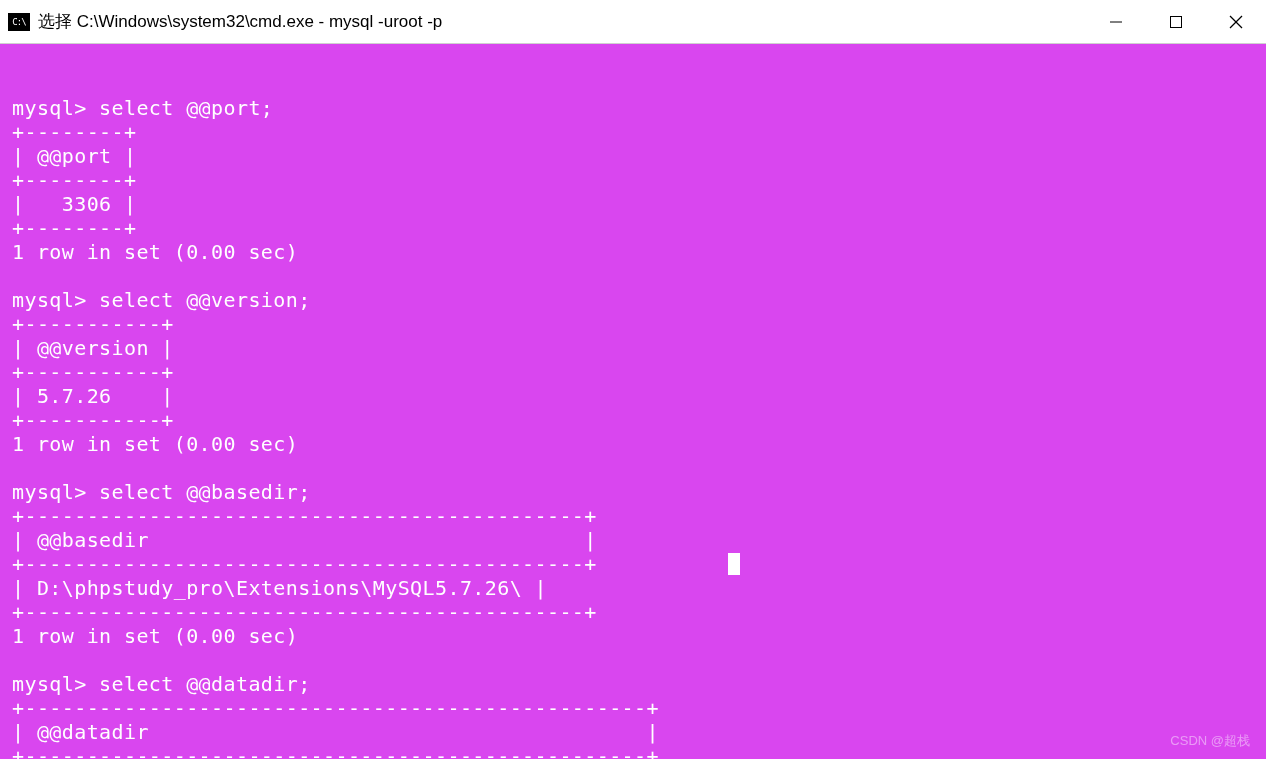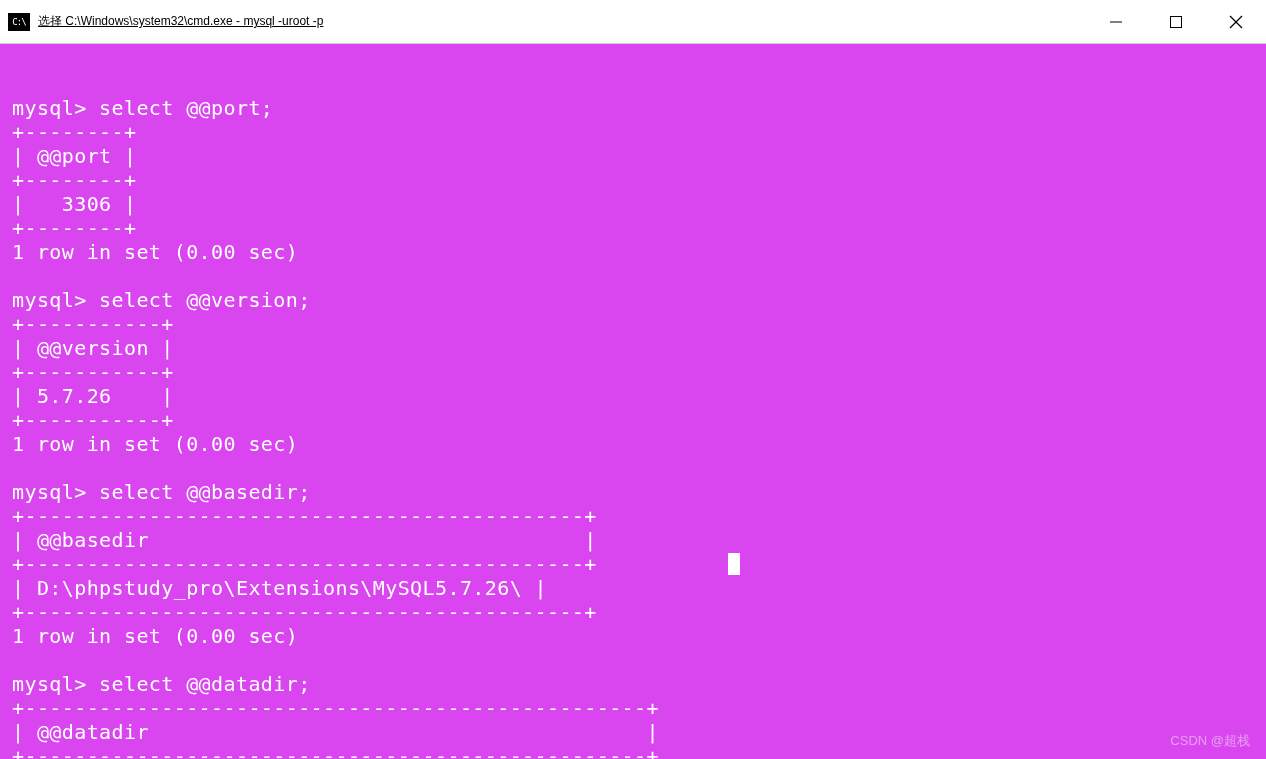--- a/index.html
+++ b/index.html
@@ -37,23 +37,22 @@
       display: flex;
       align-items: center;
       justify-content: center;
       color: #fff;
       font-size: 9px;
       font-family: monospace;
       letter-spacing: -1px;
       padding: 0 1px;
     }
     .title-text {
-      font-size: 12px;
+      font-size: 17px;
       color: #000;
-      text-decoration: underline;
     }
     .window-controls {
       display: flex;
       height: 100%;
     }
     .win-btn {
       width: 60px;
       height: 100%;
       display: flex;
       align-items: center;

